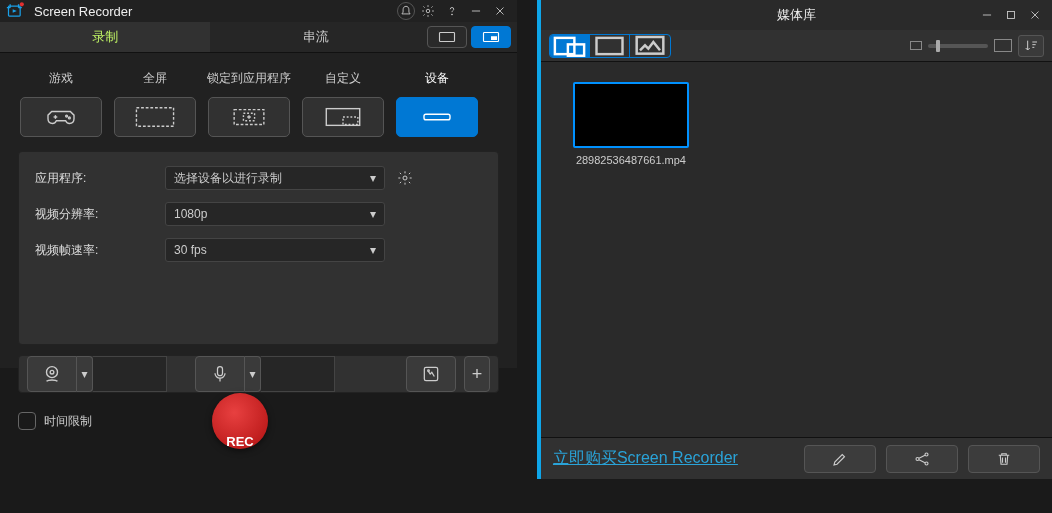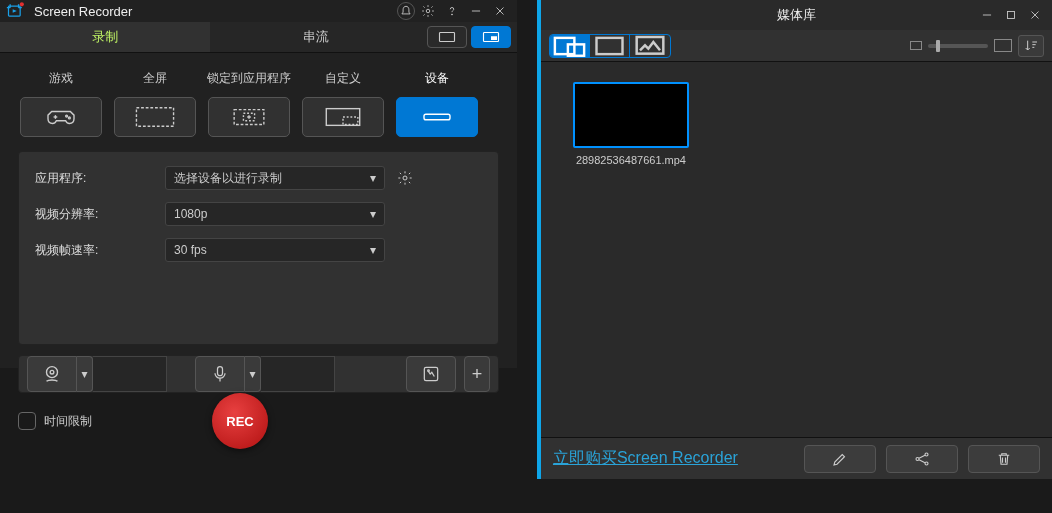--- a/index.html
+++ b/index.html
@@ -51,21 +51,21 @@
 .ib-btn { width: 50px; height: 36px; background: #3a3a3a; border: 1px solid #555; display: flex; align-items: center; justify-content: center; cursor: pointer; }
 .ib-btn.first { border-radius: 4px 0 0 4px; }
 .ib-caret { width: 16px; height: 36px; background: #3a3a3a; border: 1px solid #555; border-left: none; border-radius: 0 4px 4px 0; display: flex; align-items: center; justify-content: center; cursor: pointer; }
 .ib-field { width: 74px; height: 36px; background: #262626; border: 1px solid #444; border-left: none; }
 .spacer { flex: 1; }
 .add-btn { width: 26px; height: 36px; background: #3a3a3a; border: 1px solid #555; border-radius: 4px; display: flex; align-items: center; justify-content: center; font-size: 18px; color: #ccc; cursor: pointer; }
 
 
 .bottom-row { flex: 1; display: flex; align-items: center; padding: 0 18px; }
 .checkbox { width: 18px; height: 18px; border: 1px solid #666; border-radius: 4px; margin-right: 8px; cursor: pointer; }
-.rec-btn { width: 56px; height: 56px; border-radius: 50%; background: radial-gradient(circle at 40% 35%, #e84040, #b01010); display: flex; align-items: center; justify-content: center; color: #fff; font-weight: bold; font-size: 13px; margin-left: 120px; cursor: pointer; box-shadow: 0 2px 6px rgba(0,0,0,.5); }
+.rec-btn { width: 56px; height: 56px; border-radius: 50%; background: radial-gradient(circle at 40% 35%, #e84040, #b01010); display: flex; align-items: flex-end; justify-content: center; color: #fff; font-weight: bold; font-size: 13px; margin-left: 120px; cursor: pointer; box-shadow: 0 2px 6px rgba(0,0,0,.5); }
 
 
 .r-toolbar { height: 32px; background: #313131; display: flex; align-items: center; padding: 0 8px; gap: 6px; border-bottom: 1px solid #111; }
 .view-group { display: flex; border: 1px solid #0078d4; border-radius: 4px; overflow: hidden; }
 .view-btn { width: 40px; height: 22px; display: flex; align-items: center; justify-content: center; cursor: pointer; border-right: 1px solid #0078d4; }
 .view-btn:last-child { border-right: none; }
 .view-btn.active { background: #0078d4; }
 .r-spacer { flex: 1; }
 .size-ctrl { display: flex; align-items: center; gap: 6px; }
 .size-box { width: 16px; height: 12px; border: 1px solid #888; }

